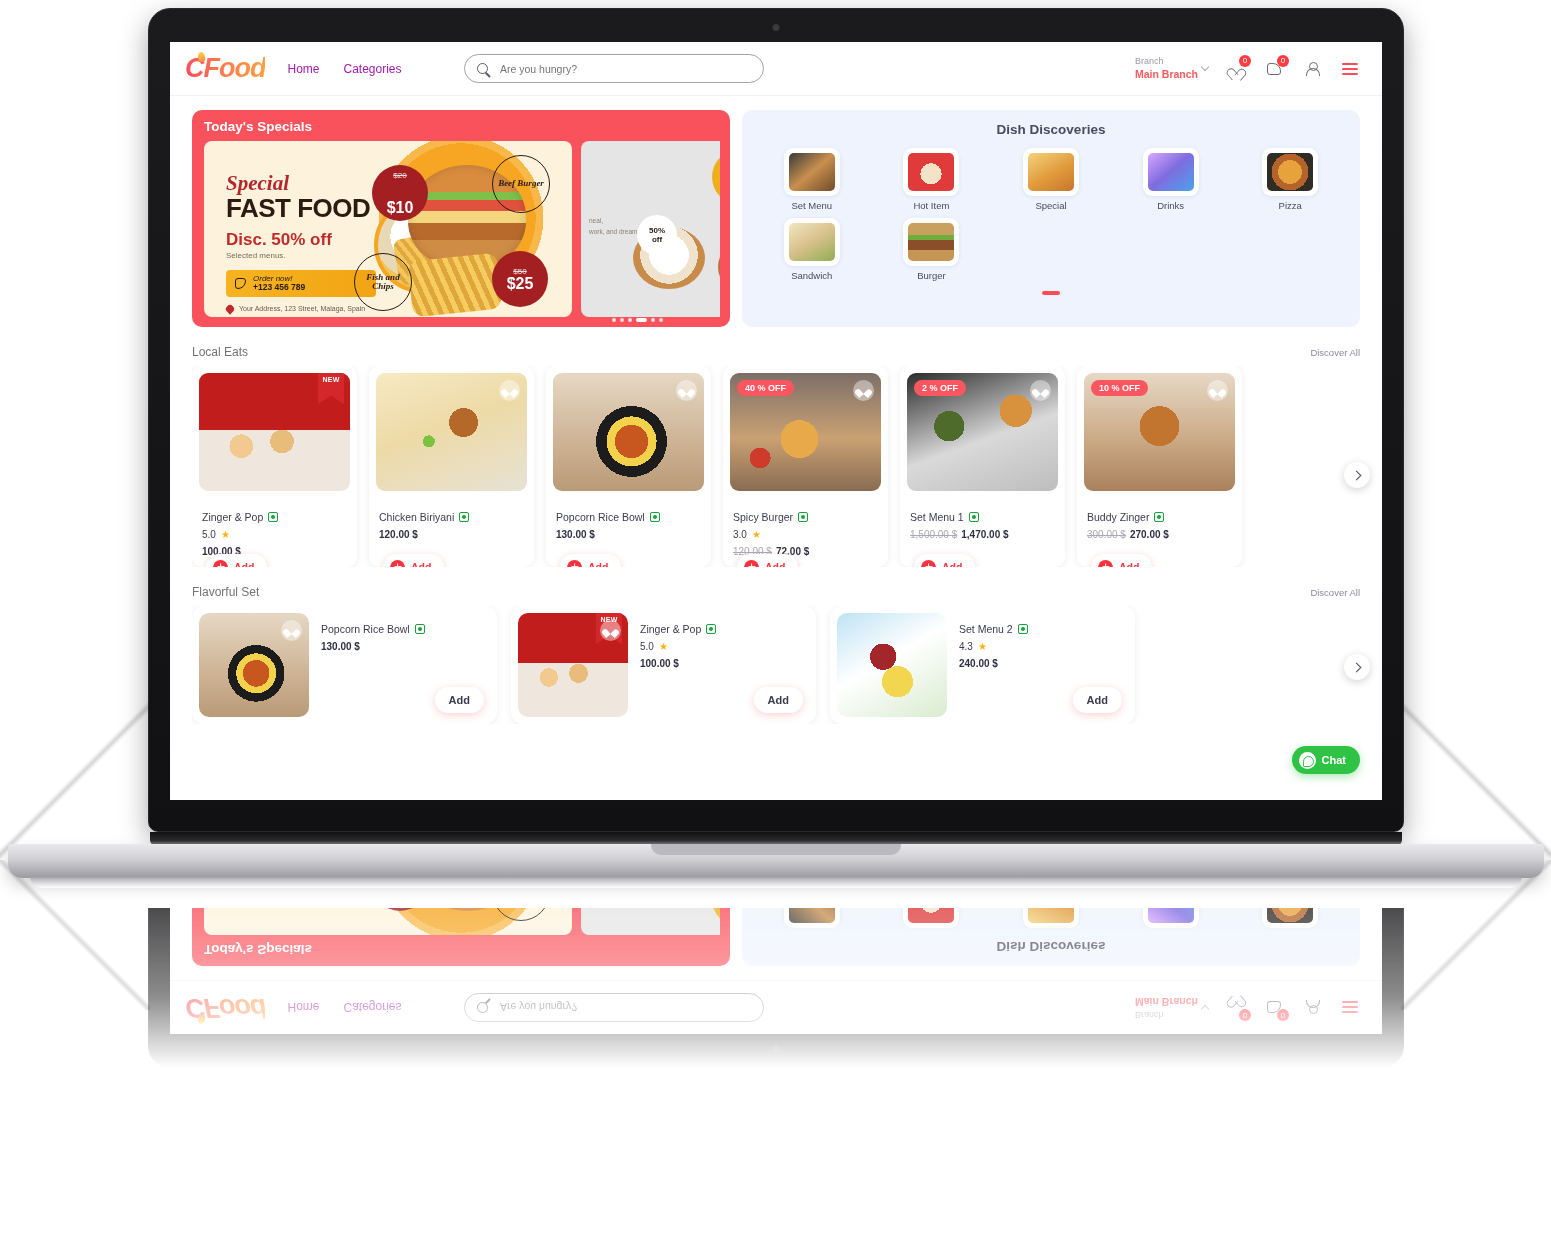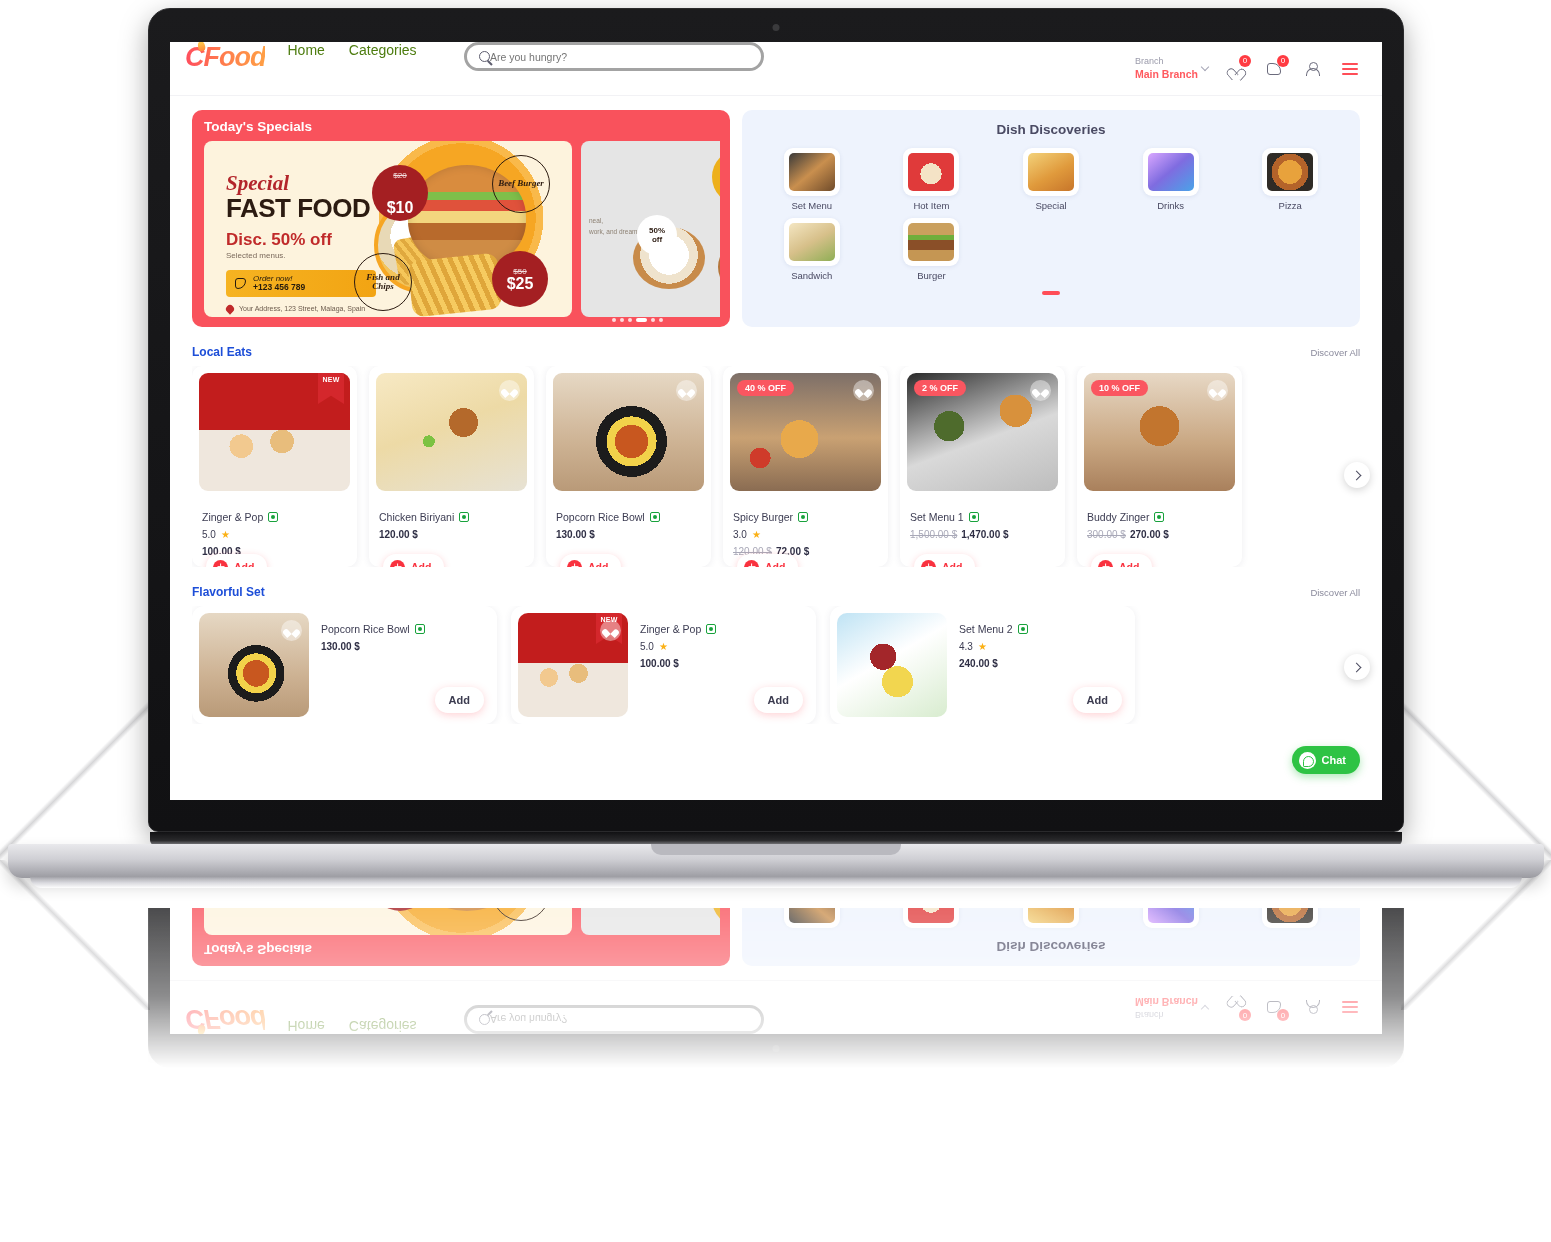--- a/index.html
+++ b/index.html
@@ -71,33 +71,33 @@
   .wing.l { left:0; background: linear-gradient(135deg, rgba(0,0,0,0) 48%, rgba(120,120,126,.30) 50%, rgba(0,0,0,0) 52%); }
   .wing.r { right:0; background: linear-gradient(225deg, rgba(0,0,0,0) 48%, rgba(120,120,126,.30) 50%, rgba(0,0,0,0) 52%); }
   .wing2 { position:absolute; top:860px; width:150px; height:150px; }
   .wing2.l { left:0; background: linear-gradient(45deg, rgba(0,0,0,0) 48%, rgba(120,120,126,.25) 50%, rgba(0,0,0,0) 52%); }
   .wing2.r { right:0; background: linear-gradient(315deg, rgba(0,0,0,0) 48%, rgba(120,120,126,.25) 50%, rgba(0,0,0,0) 52%); }
 
   
   .page { width:1212px; height:758px; background:#ffffff; position:relative; font-size:11px; color:#3b3b4f; }
 
   
-  .hdr { height:54px; background:#fff; display:flex; 
+  .hdr { height:54px; background:#fff; display:flex; align-items:center;
          padding: 0 22px 0 15px; border-bottom:1px solid #f2f2f5; position:relative; }
   .logo { font-size:27px; font-weight:bold; font-style:italic; letter-spacing:-1px;
           background: linear-gradient(90deg,#ff4d5e 0%, #ff7a4d 45%, #ff9f45 100%);
           -webkit-background-clip:text; background-clip:text; color:transparent;
           margin-right:22px; position:relative; }
   .logo .spark { position:absolute; left:13px; top:-1px; width:7px; height:10px;
                  background: linear-gradient(180deg,#ffd24d,#ff8a3d); border-radius:50% 50% 40% 40%; transform:rotate(-12deg); }
-  .navlink { font-size:14px; color:#4d7c0f; margin-right:24px; cursor:pointer; }
+  .navlink { font-size:12px; color:#a21caf; margin-right:24px; cursor:pointer; }
   .search-wrap { position:absolute; left:294px; width:300px; }
   .search {
-    height:29px; border:3px solid #a3a3a3; border-radius:20px; background:#fff;
-    display:flex; align-items:center; padding:0 12px; gap:0;
+    height:29px; border:1px solid #a3a3a3; border-radius:20px; background:#fff;
+    display:flex; align-items:center; padding:0 12px; gap:12px;
   }
   .search input { border:0; outline:0; font-size:10.5px; color:#9a9aa8; flex:1;
                   font-family:"Liberation Sans", sans-serif; background:transparent; }
   .mag { width:11px; height:11px; border:1.6px solid #5d5d6e; border-radius:50%; position:relative; flex:none; }
   .mag::after { content:''; position:absolute; right:-4px; bottom:-3px; width:6px; height:1.6px; background:#5d5d6e; transform:rotate(45deg); }
   .hdr-right { margin-left:auto; display:flex; align-items:center; gap:18px; }
   .branch { line-height:1.25; display:flex; align-items:center; gap:4px; cursor:pointer; }
   .branch-lbl { font-size:9px; color:#9b9bab; }
   .branch-val { font-size:10.5px; color:#ff5a5f; font-weight:bold; }
   .chev { width:6px; height:6px; border-right:1.4px solid #a5a5b5; border-bottom:1.4px solid #a5a5b5; transform:rotate(45deg); margin-bottom:3px; }
@@ -177,21 +177,21 @@
   .disc-grid { display:grid; grid-template-columns: repeat(5, 1fr); gap:7px 8px; justify-items:center; }
   .dcell { width:56px; text-align:center; cursor:pointer; }
   .dthumb { width:56px; height:48px; border-radius:9px; background:#fff; padding:5px;
             box-shadow:0 1px 4px rgba(60,80,140,.10); }
   .dthumb div { width:100%; height:100%; border-radius:5px; }
   .dlabel { font-size:9.5px; color:#4a4a63; margin-top:4px; }
   .disc-bar { width:18px; height:3.5px; background:#ff4d57; border-radius:3px; margin:10px auto 0; }
 
   
   .sec-head { display:flex; align-items:baseline; padding: 18px 22px 7px 22px; }
-  .sec-title { font-size:12px; font-weight:bold; color:#1d4ed8; }
+  .sec-title { font-size:12px; font-weight:normal; color:#737373; }
   .sec-all { margin-left:auto; font-size:9.5px; color:#8a8a9c; cursor:pointer; }
 
   .rail { position:relative; padding: 0 22px; }
   .rail-track { display:flex; gap:12px; overflow:hidden; }
   .card { width:165px; flex:none; background:#fff; border-radius:10px;
           box-shadow:0 1px 7px rgba(80,80,110,.10); padding:7px 7px 10px; position:relative; }
   .card .imgbox { width:151px; height:118px; border-radius:9px; position:relative; overflow:hidden; }
   .off-tag { position:absolute; left:7px; top:7px; background:#fa5660; color:#fff; font-size:9px;
              padding:3px 8px; border-radius:10px; font-weight:bold; }
   .fav { position:absolute; right:7px; top:7px; width:21px; height:21px; border-radius:50%;

